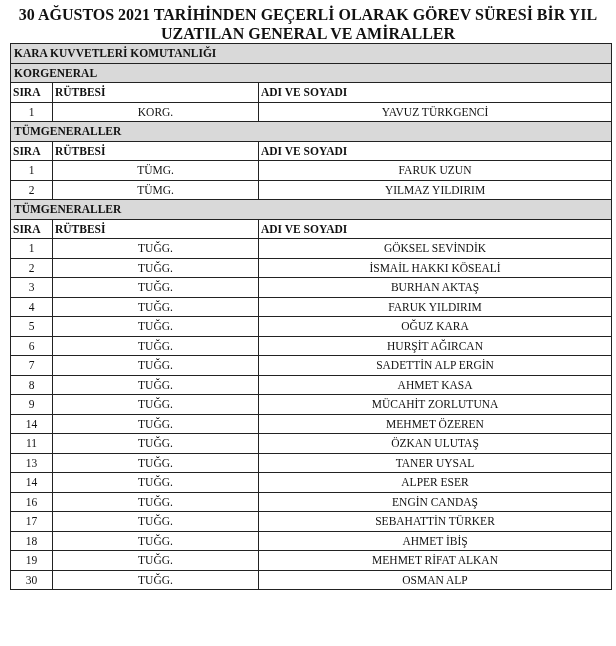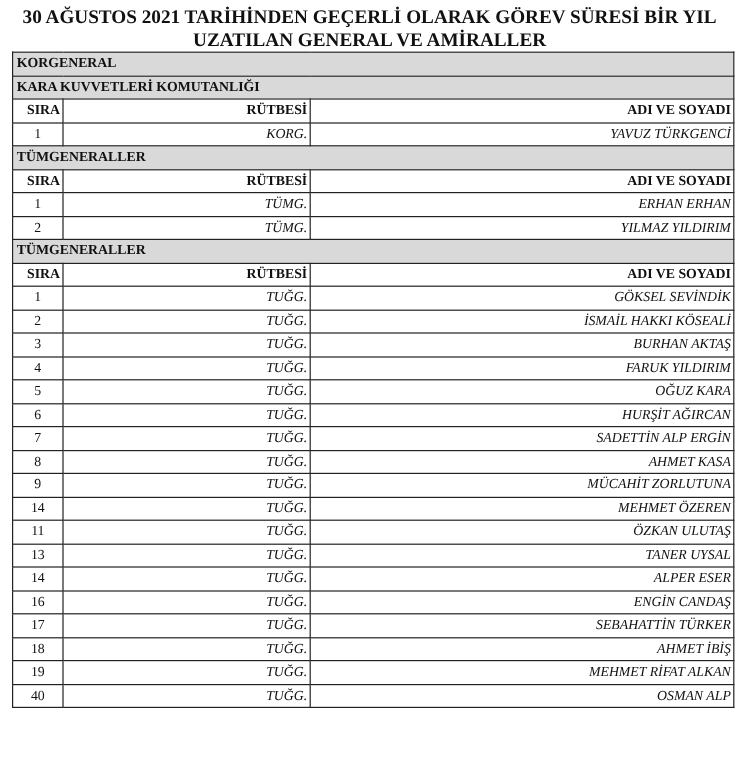--- a/index.html
+++ b/index.html
@@ -3,45 +3,45 @@
 <meta charset="utf-8">
 <style>
   html, body { margin: 0; padding: 0; background: #ffffff; }
   body { width: 616px; height: 646px; overflow: hidden; font-family: "Liberation Serif", "DejaVu Serif", serif; color: #111; }
   .title { text-align: center; font-weight: bold; font-size: 16px; line-height: 19px; padding-top: 5px; height: 38px; }
   .title div { white-space: nowrap; }
   table.doc { border-collapse: collapse; margin-left: 10px; width: 601px; table-layout: fixed; }
   table.doc td, table.doc th { border: 1.5px solid #222; font-size: 11.5px; padding: 0 2px; height: 18.5px; line-height: 18px; white-space: nowrap; overflow: hidden; }
   col.c1 { width: 42px; } col.c2 { width: 206px; } col.c3 { width: 353px; }
   tr.section td { background: #d9d9d9; font-weight: bold; text-align: left; padding-left: 3px; }
-  tr.head th { font-weight: bold; text-align: right; background: #fff; }
+  tr.head th { font-weight: bold; text-align: left; background: #fff; }
   td.num { text-align: center; }
-  td.rank, td.name { text-align: right; padding-left: 2px; font-style: italic; }
+  td.rank, td.name { text-align: center; padding-left: 2px; }
 </style>
 </head>
 <body>
 
 <div class="title">
   <div>30 AĞUSTOS 2021 TARİHİNDEN GEÇERLİ OLARAK GÖREV SÜRESİ BİR YIL</div>
   <div>UZATILAN GENERAL VE AMİRALLER</div>
 </div>
 
 <table class="doc">
   <colgroup>
       <col class="c1">
       <col class="c2">
       <col class="c3">
     </colgroup>
   <tbody id="tbody">
     <tr class="section">
+      <td colspan="3">KARA KUVVETLERİ KOMUTANLIĞI</td>
+    </tr>
+  <tr class="section">
         <td colspan="3">KORGENERAL</td>
       </tr>
-  <tr class="section">
-      <td colspan="3">KARA KUVVETLERİ KOMUTANLIĞI</td>
-    </tr>
       <tr class="head">
         <th>SIRA</th>
         <th>RÜTBESİ</th>
         <th>ADI VE SOYADI</th>
       </tr>
       <tr>
         <td class="num">1</td>
         <td class="rank">KORG.</td>
         <td class="name">YAVUZ TÜRKGENCİ</td>
       </tr>
@@ -49,21 +49,21 @@
         <td colspan="3">TÜMGENERALLER</td>
       </tr>
       <tr class="head">
         <th>SIRA</th>
         <th>RÜTBESİ</th>
         <th>ADI VE SOYADI</th>
       </tr>
       <tr>
         <td class="num">1</td>
         <td class="rank">TÜMG.</td>
-        <td class="name">ERHAN ERHAN</td>
+        <td class="name">FARUK UZUN</td>
       </tr>
       <tr>
         <td class="num">2</td>
         <td class="rank">TÜMG.</td>
         <td class="name">YILMAZ YILDIRIM</td>
       </tr>
       <tr class="section">
         <td colspan="3">TÜMGENERALLER</td>
       </tr>
       <tr class="head">
@@ -150,18 +150,18 @@
         <td class="num">18</td>
         <td class="rank">TUĞG.</td>
         <td class="name">AHMET İBİŞ</td>
       </tr>
       <tr>
         <td class="num">19</td>
         <td class="rank">TUĞG.</td>
         <td class="name">MEHMET RİFAT ALKAN</td>
       </tr>
       <tr>
-        <td class="num">40</td>
+        <td class="num">30</td>
         <td class="rank">TUĞG.</td>
         <td class="name">OSMAN ALP</td>
       </tr>
     </tbody>
 </table>
 
 </body></html>

